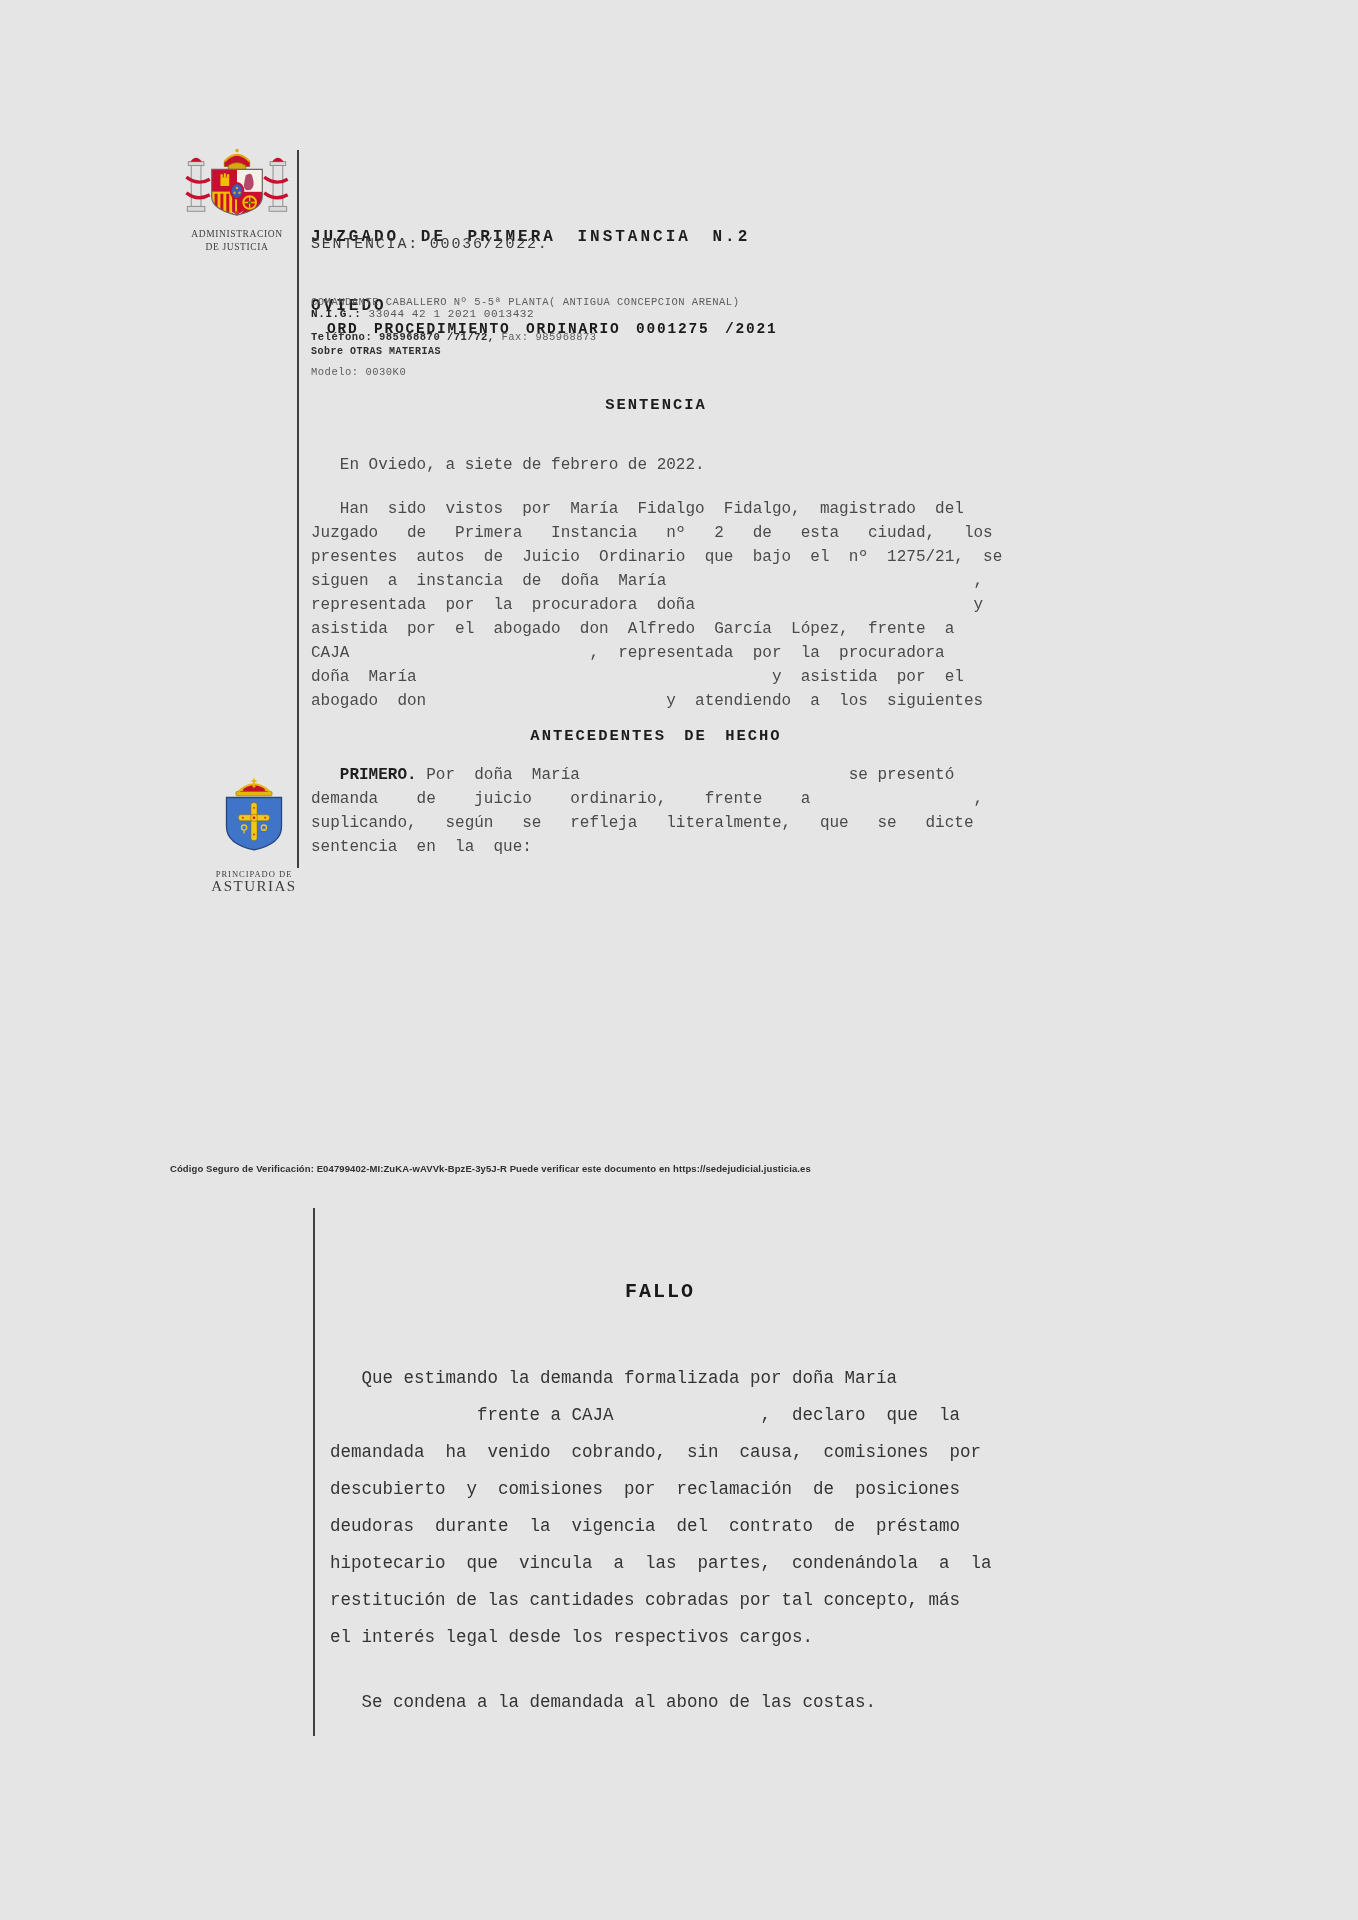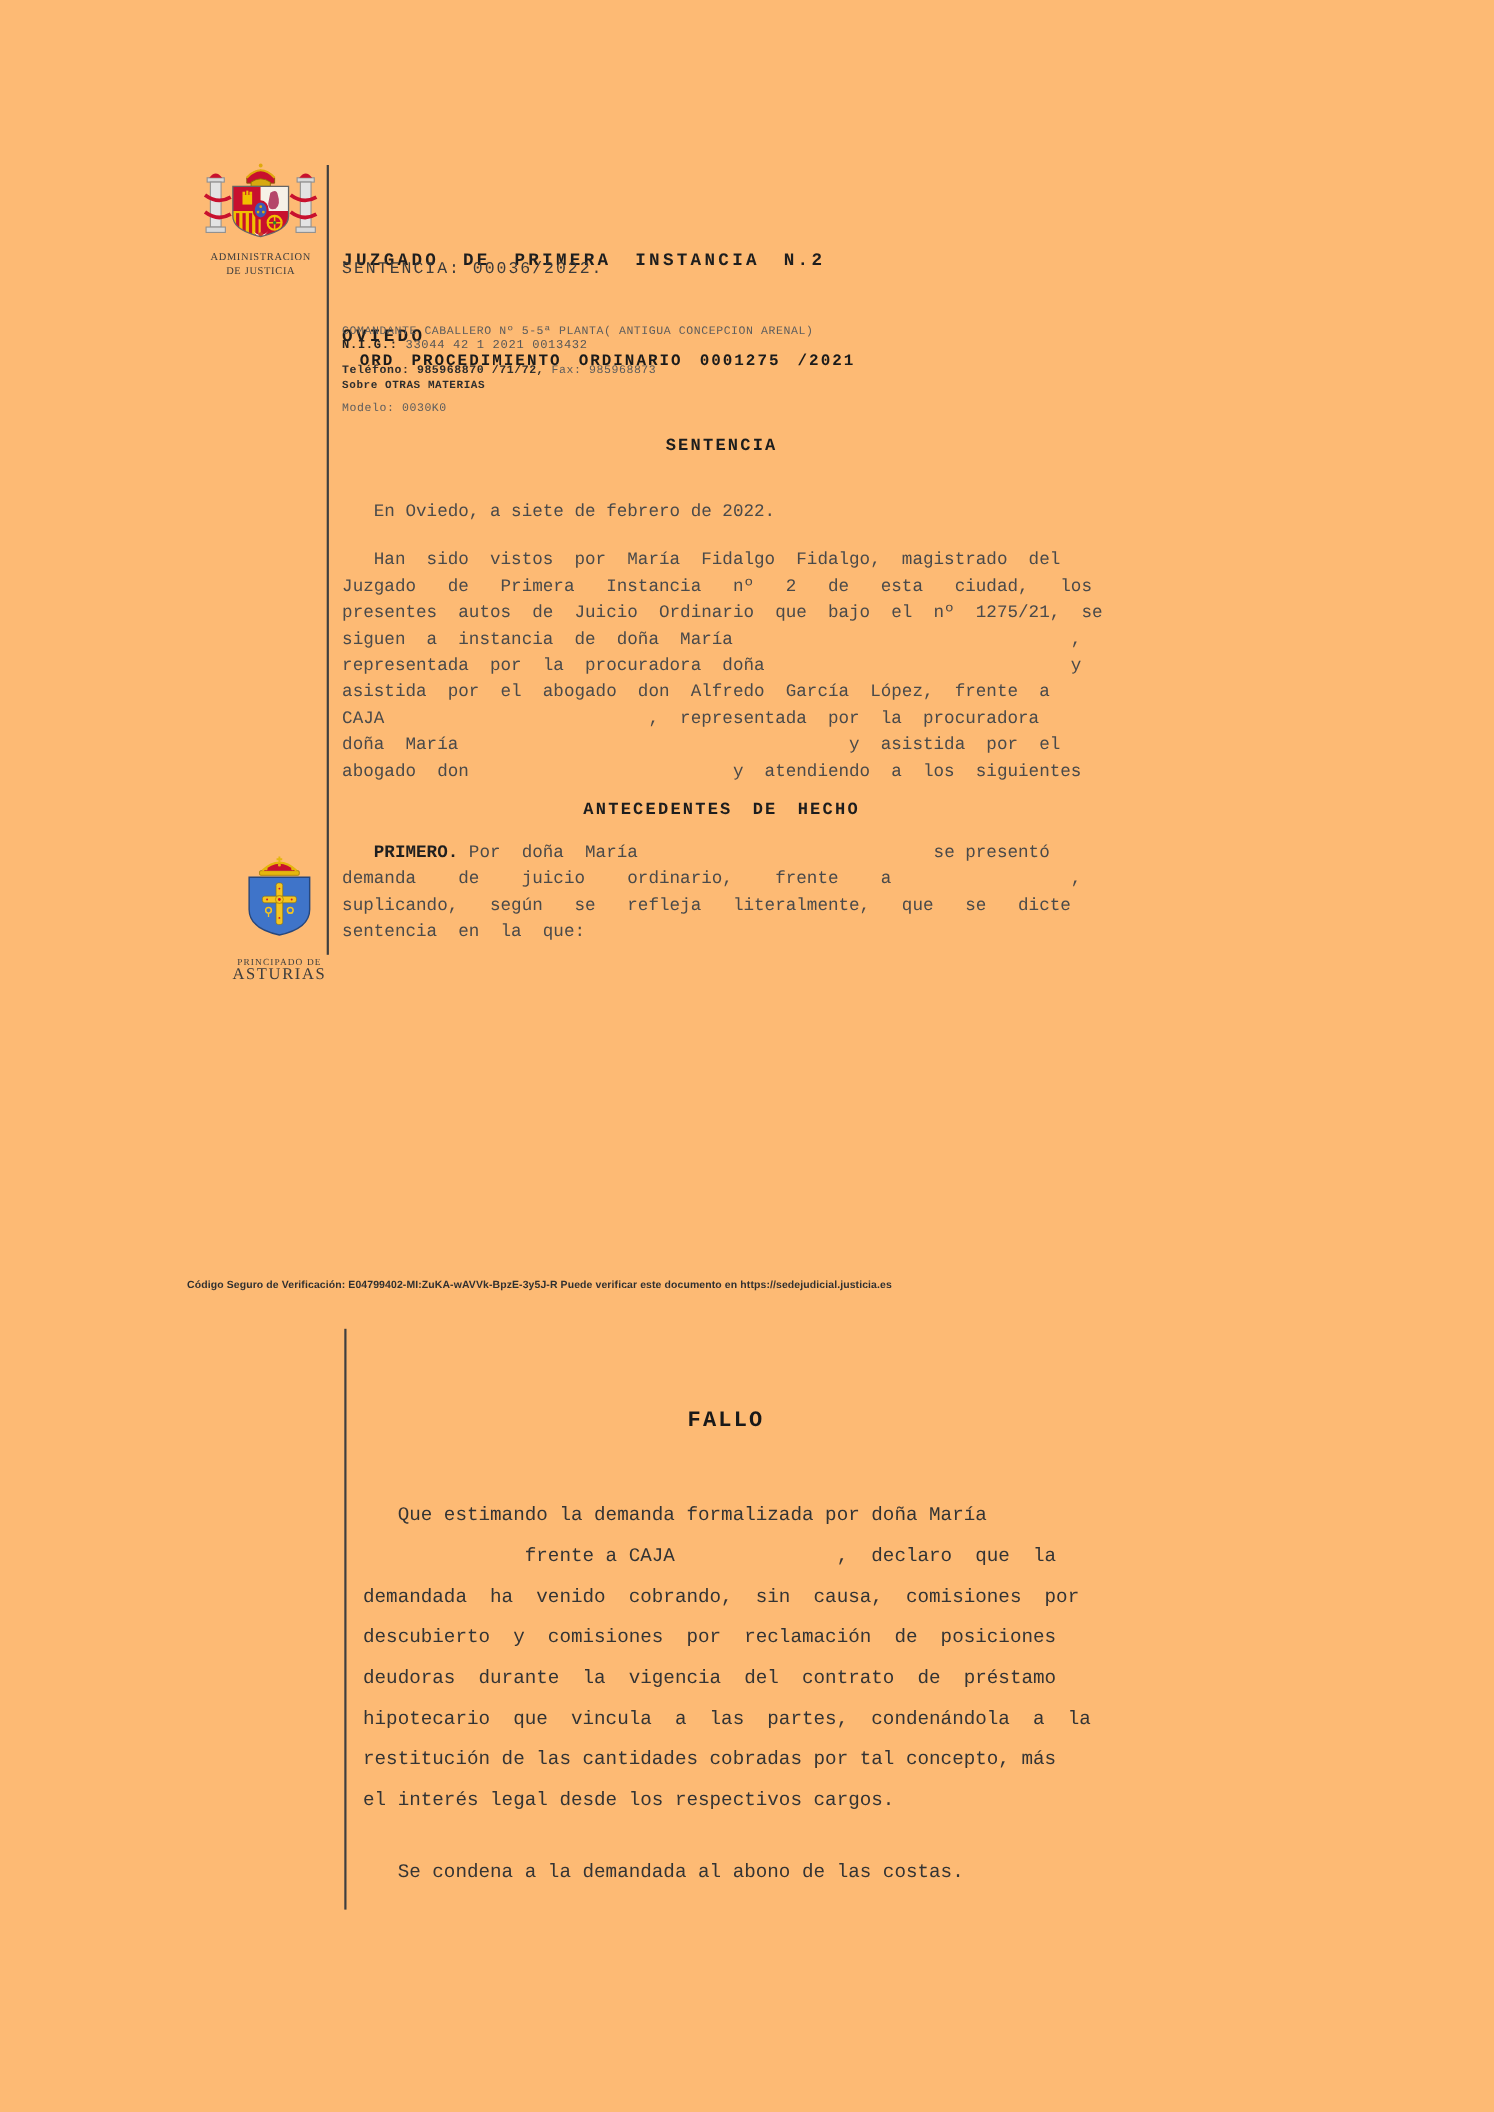--- a/index.html
+++ b/index.html
@@ -1,16 +1,16 @@
 <!DOCTYPE html>
 <html><head>
 <meta charset="utf-8">
 <style>
   html,body{margin:0;padding:0;background:#ffffff;}
-  .page{position:relative;width:1358px;height:1920px;background:#fdba74;overflow:hidden;
+  .page{position:relative;width:1358px;height:1920px;background:#e5e5e5;overflow:hidden;
         font-family:"Liberation Mono","DejaVu Sans Mono",monospace;color:#474747;}
   .abs{position:absolute;}
   .pre{white-space:pre;}
   .vline{position:absolute;width:2px;background:#3f3f3f;}
 
   .court{font-weight:bold;font-size:16px;letter-spacing:3px;word-spacing:9px;color:#1e1e1e;line-height:23px;white-space:pre;}
   .sentref{font-size:15px;letter-spacing:1.8px;color:#3a3a3a;white-space:pre;}
   .addr{font-size:10.5px;line-height:11.6px;letter-spacing:0.5px;color:#5d5d5d;white-space:pre;}
   .addr b{color:#2d2d2d;margin-top:40px;}
   .nig{font-size:11px;letter-spacing:0.6px;color:#575757;white-space:pre;}

